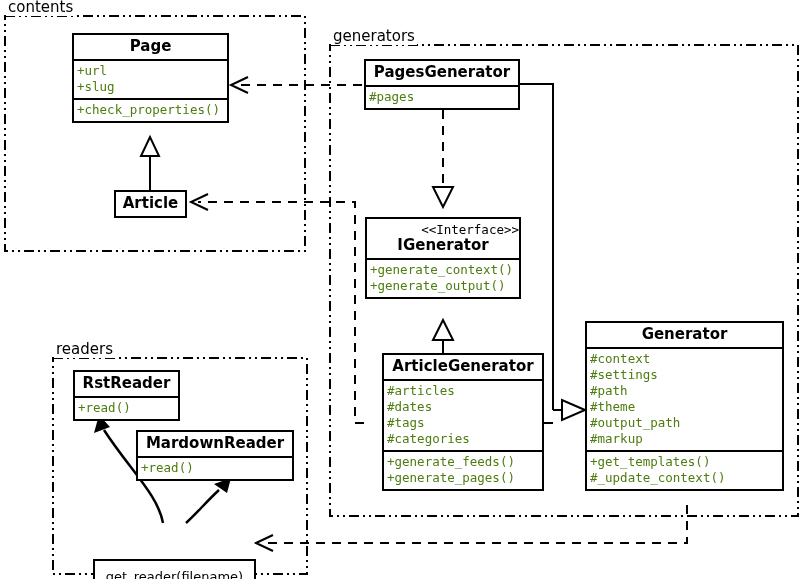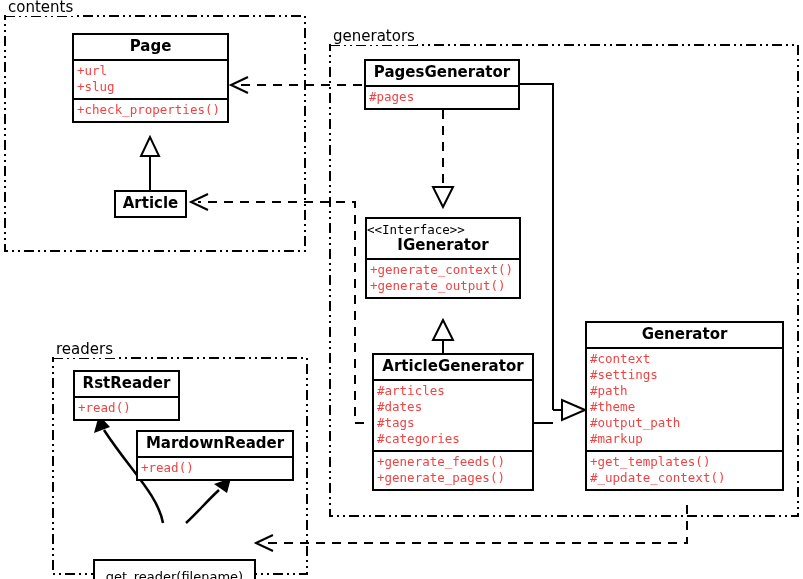--- a/index.html
+++ b/index.html
@@ -47,33 +47,33 @@
     color: #000;
     padding: 3px 4px 4px 4px;
     line-height: 17px;
     white-space: nowrap;
     border-radius: 9px;
   }
   .cls-stereo {
     font-family: "DejaVu Sans Mono", monospace;
     font-weight: normal;
     font-size: 12.5px;
-    text-align: left;
+    text-align: right;
     color: #000;
     line-height: 15px;
     padding-top: 3px;
   }
   .cls-compartment {
     border-top: 2px solid #000;
     padding: 2px 3px 3px 3px;
   }
   .member {
     font-family: "DejaVu Sans Mono", monospace;
     font-size: 12.5px;
-    color: #ef4444;
+    color: #4d7c0f;
     line-height: 16px;
     white-space: nowrap;
   }
   .plain-box {
     position: absolute;
     box-sizing: border-box;
     border: 2px solid #000;
     background: #ffffff;
     display: flex;
     align-items: center;
@@ -191,21 +191,21 @@
 
   <div class="cls" style="left:365px; top:217px; width:156px;">
     <div class="cls-stereo">&lt;&lt;Interface&gt;&gt;</div>
     <div class="cls-name" style="padding-top:0;">IGenerator</div>
     <div class="cls-compartment">
       <div class="member">+generate_context()</div>
       <div class="member">+generate_output()</div>
     </div>
   </div>
 
-  <div class="cls" style="left:372px; top:353px; width:162px;">
+  <div class="cls" style="left:382px; top:353px; width:162px;">
     <div class="cls-name">ArticleGenerator</div>
     <div class="cls-compartment">
       <div class="member">#articles</div>
       <div class="member">#dates</div>
       <div class="member">#tags</div>
       <div class="member">#categories</div>
     </div>
     <div class="cls-compartment">
       <div class="member">+generate_feeds()</div>
       <div class="member">+generate_pages()</div>

